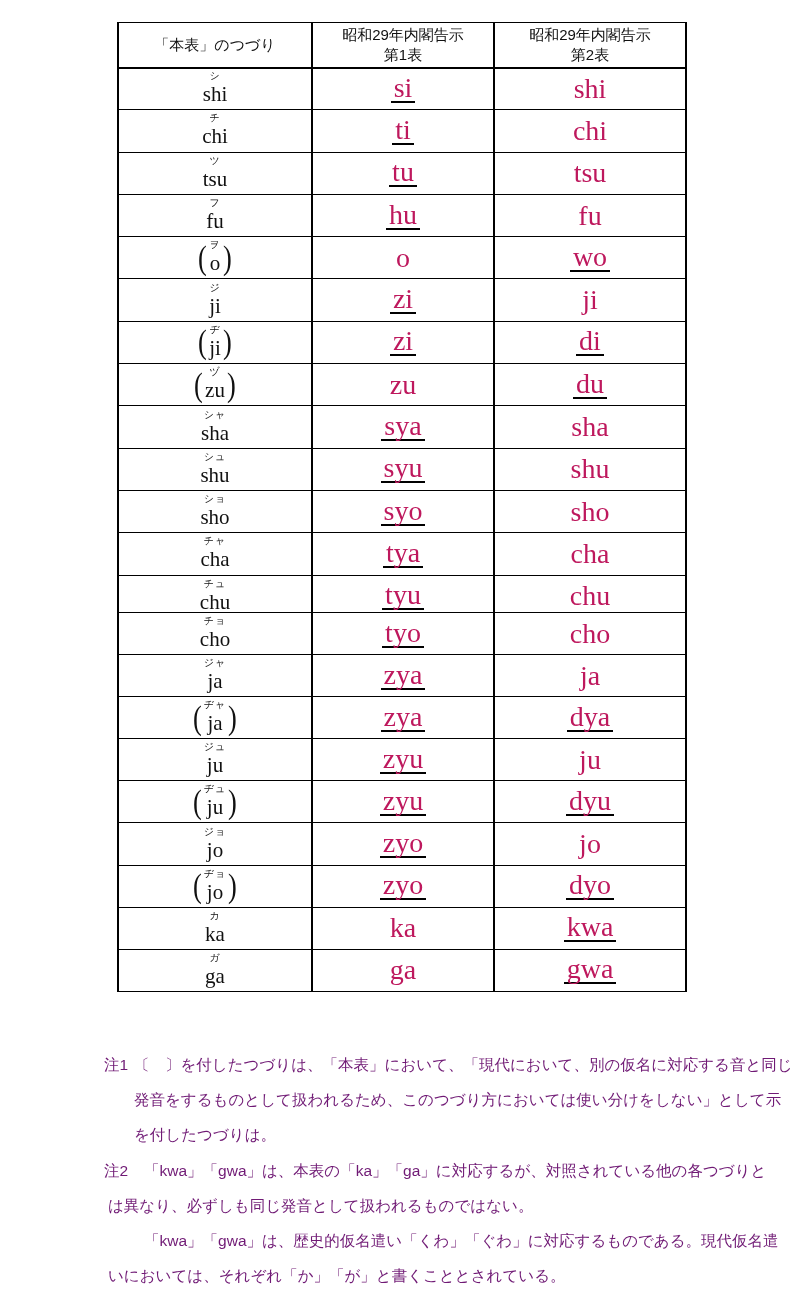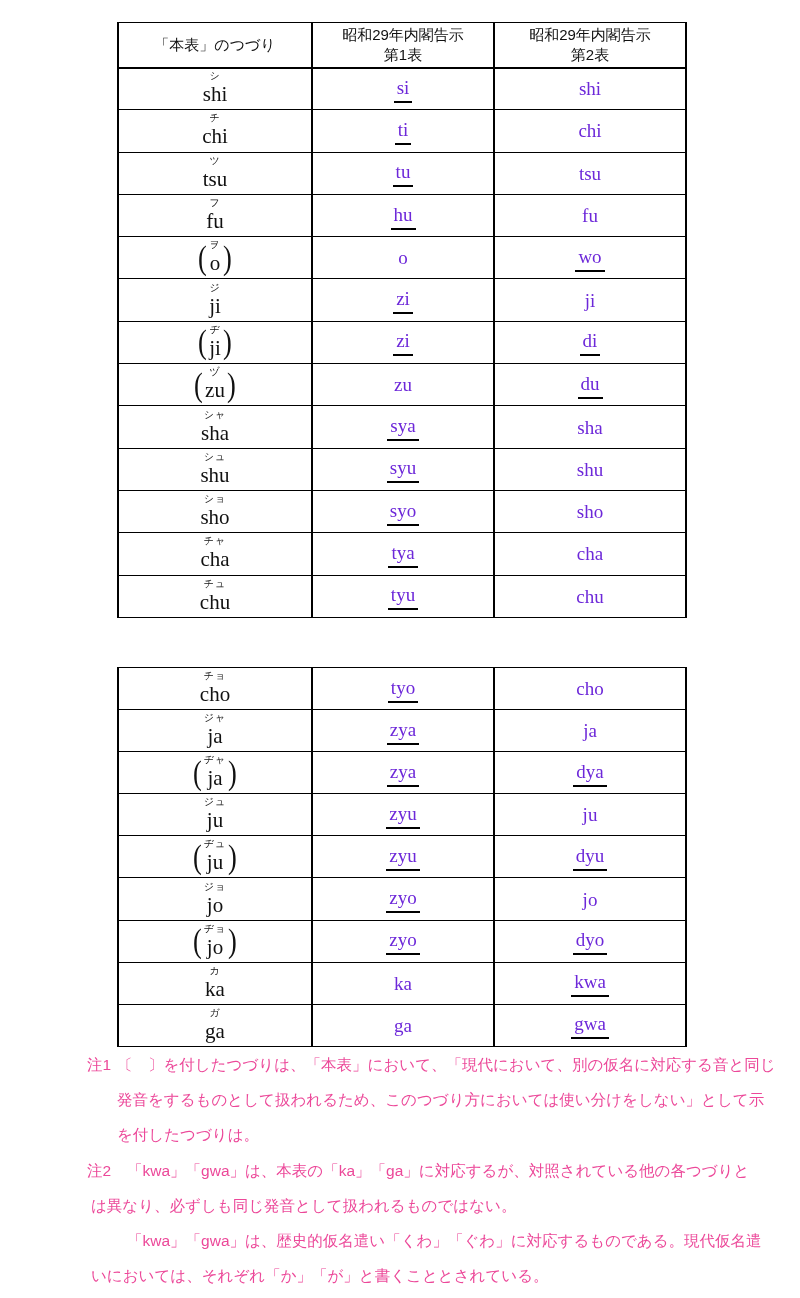--- a/index.html
+++ b/index.html
@@ -17,21 +17,21 @@
   .rtable {
     position:absolute;
     left:117px;
     border-collapse:collapse;
     table-layout:fixed;
     width:568px;
     background:#ffffff;
     padding-left:8px;
   }
   #table1 { top:22px; }
-  #table2 { top:667px; }
+  #table2 { top:612px; }
   .rtable td {
     border-top:1.4px solid #000;
     border-bottom:1.4px solid #000;
     border-left:2.3px solid #000;
     border-right:2.3px solid #000;
     text-align:center;
     vertical-align:middle;
     padding:0;
   }
   .rtable thead td { border-bottom:2.3px solid #000; height:45px; }
@@ -50,30 +50,30 @@
     font-family:"Liberation Serif","DejaVu Serif",serif;
     font-size:33px; line-height:36px; font-weight:400;
     transform:scaleX(0.8);
     padding:0 1px;
     color:#111;
   }
 
   
   .val {
     font-family:"Liberation Serif","DejaVu Serif",serif;
-    font-size:19px; line-height:25px;
-    display:inline-block; color:#6d28d9;
+    font-size:28px; line-height:25px;
+    display:inline-block; color:#be185d;
   }
   .val.ul { border-bottom:2px solid #000; padding:0 3px 1px; }
 
   
   .note {
-    position:absolute; left:87px; width:690px;
+    position:absolute; left:104px; width:690px;
     font-size:15.5px; line-height:35px;
-    white-space:nowrap; color:#ec4899;
+    white-space:nowrap; color:#701a75;
   }
   #note1 { top:1047px; }
   #note2 { top:1153px; }
   .note-label { position:absolute; left:0; top:0; }
   .indent-body         { margin-left:30px; }
   .indent-paragraph    { margin-left:40px; }
   .indent-continuation { margin-left:4px; }
 </style>
 </head>
 <body>

